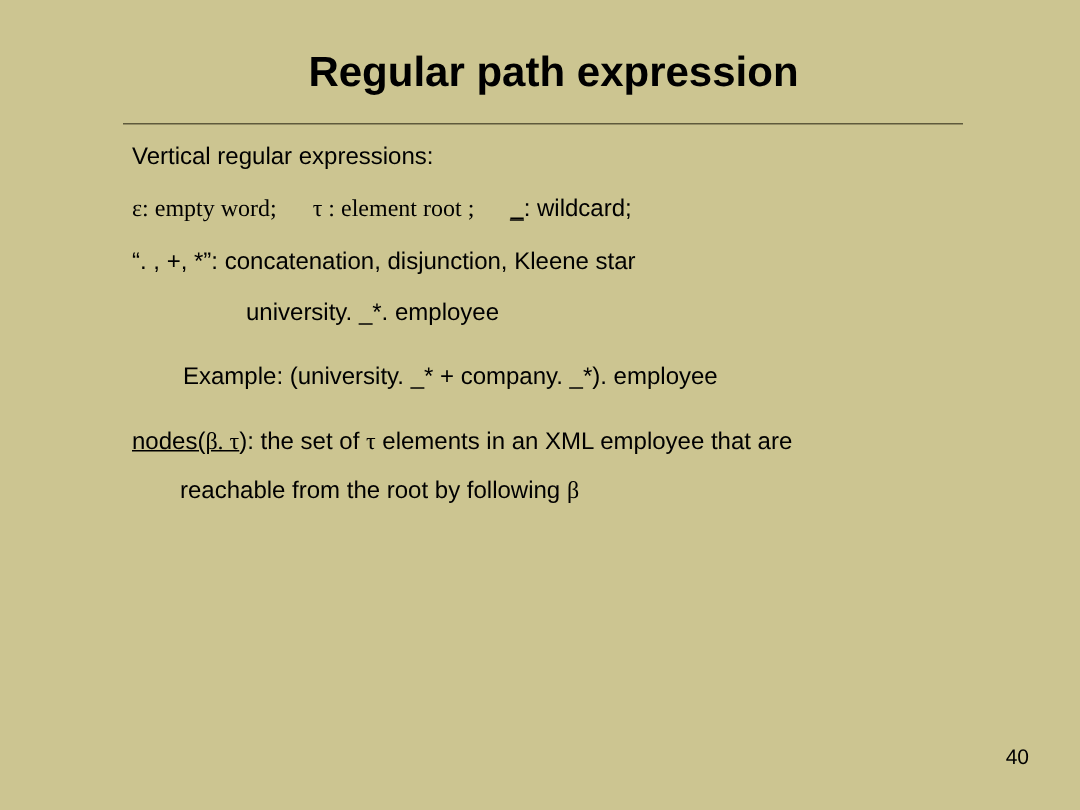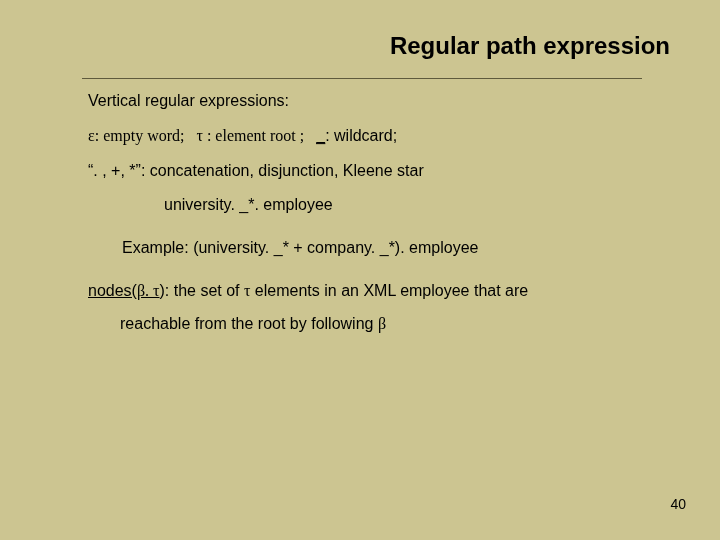--- a/index.html
+++ b/index.html
@@ -15,43 +15,43 @@
     color: #000;
   }
   .slide {
     position: relative;
     width: 720px;
     height: 540px;
     box-sizing: border-box;
     padding: 22px 50px 0 88px;
   }
   .title {
-    font-size: 24px;
+    font-size: 28px;
     font-weight: bold;
-    text-align: right;
+    text-align: center;
     margin: 10px 0 18px -20px;
   }
   hr.rule {
     border: none;
     border-top: 1px solid #5e5a3c;
     margin: 0 0 14px -6px;
     width: 560px;
   }
   .body {
     font-size: 16px;
     line-height: 1.05;
   }
   .line {
     margin-bottom: 18px;
   }
   .indent1 { padding-left: 98px; }
   .indent2 { padding-left: 76px; }
   .example-line1 { padding-left: 34px; }
   .nowrap { white-space: nowrap; }
-  .defs { display: flex; gap: 12px; margin-top: 16px; }
+  .defs { display: flex; gap: 24px; margin-top: 16px; }
   .nodes-indent { padding-left: 32px; margin-top: -2px; }
   .page-no {
     position: absolute;
     right: 34px;
     bottom: 28px;
     font-size: 14px;
     color: #000;
     margin-top: 20px;
   }
   .sym { font-family: "Symbol", "Times New Roman", serif; }

